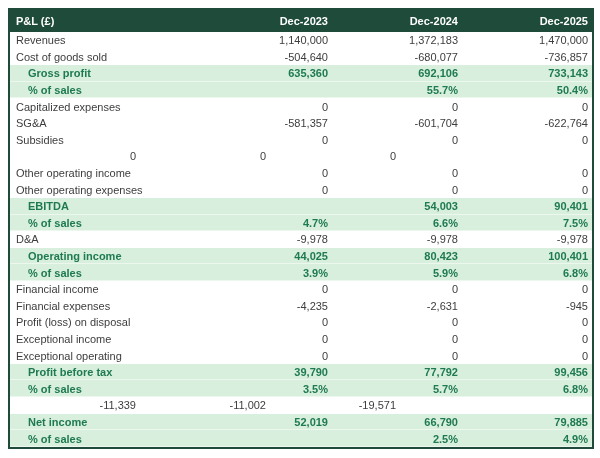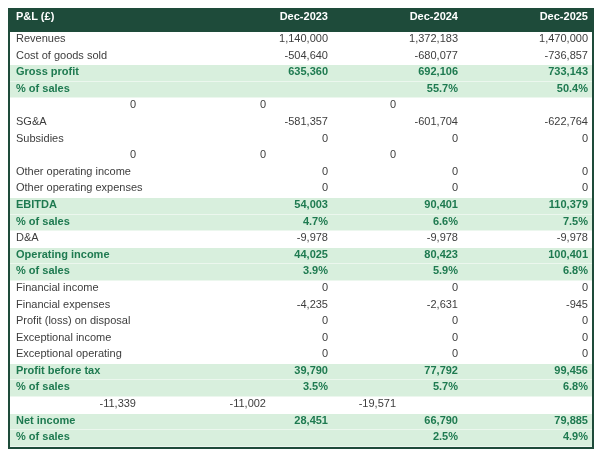--- a/index.html
+++ b/index.html
@@ -12,35 +12,36 @@
   }
   *{box-sizing:border-box;margin:0;padding:0;}
   html,body{width:600px;height:458px;background:#ffffff;overflow:hidden;
     font-family:"Liberation Sans",sans-serif;}
   .pnl-table{
     position:absolute;left:8px;top:8px;width:586px;
     border:2px solid var(--border);
     background:#ffffff;
   }
   .trow{
-    display:flex;align-items:flex-start;
+    display:flex;align-items:center;
     height:16.6px;font-size:11px;color:var(--body-text);
   }
   .thead{
     height:22px;background:var(--header-bg);color:var(--header-text);
     font-weight:bold;font-size:11px;
   }
   .cell{white-space:nowrap;overflow:hidden;}
   .cell.label{flex:1 1 auto;text-align:left;padding-left:6px;}
   .cell.val{flex:0 0 130px;width:130px;text-align:right;padding-right:4px;}
   .trow.hl{
     background:var(--highlight-bg);
     color:var(--highlight-text);
     font-weight:bold;
     box-shadow:inset 0 -1px rgba(255,255,255,0.5);
+    padding-left:12px;
   }
 </style>
 </head>
 <body>
 
 <div class="pnl-table">
   <div class="trow thead">
     <div class="cell label">P&amp;L (£)</div>
     <div class="cell val">Dec-2023</div>
     <div class="cell val">Dec-2024</div>
@@ -64,20 +65,21 @@
         <div class="cell val">635,360</div>
         <div class="cell val">692,106</div>
         <div class="cell val">733,143</div>
       </div>
       <div class="trow hl">
         <div class="cell label">% of sales</div>
         <div class="cell val">55.7%</div>
         <div class="cell val">50.4%</div>
       </div>
       <div class="trow">
+        <div class="cell label">Capitalized expenses</div>
         <div class="cell val">0</div>
         <div class="cell val">0</div>
         <div class="cell val">0</div>
       </div>
       <div class="trow">
         <div class="cell label">SG&amp;A</div>
         <div class="cell val">-581,357</div>
         <div class="cell val">-601,704</div>
         <div class="cell val">-622,764</div>
       </div>
@@ -101,21 +103,20 @@
       <div class="trow">
         <div class="cell label">Other operating expenses</div>
         <div class="cell val">0</div>
         <div class="cell val">0</div>
         <div class="cell val">0</div>
       </div>
       <div class="trow hl">
         <div class="cell label">EBITDA</div>
         <div class="cell val">54,003</div>
         <div class="cell val">90,401</div>
-        <div class="cell val">110,379</div>
       </div>
       <div class="trow hl">
         <div class="cell label">% of sales</div>
         <div class="cell val">4.7%</div>
         <div class="cell val">6.6%</div>
         <div class="cell val">7.5%</div>
       </div>
       <div class="trow">
         <div class="cell label">D&amp;A</div>
         <div class="cell val">-9,978</div>
@@ -176,21 +177,21 @@
         <div class="cell val">5.7%</div>
         <div class="cell val">6.8%</div>
       </div>
       <div class="trow">
         <div class="cell val">-11,339</div>
         <div class="cell val">-11,002</div>
         <div class="cell val">-19,571</div>
       </div>
       <div class="trow hl">
         <div class="cell label">Net income</div>
-        <div class="cell val">28,451</div>
+        <div class="cell val">52,019</div>
         <div class="cell val">66,790</div>
         <div class="cell val">79,885</div>
       </div>
       <div class="trow hl">
         <div class="cell label">% of sales</div>
         <div class="cell val">2.5%</div>
         <div class="cell val">4.9%</div>
       </div>
     </div>
 </div>

